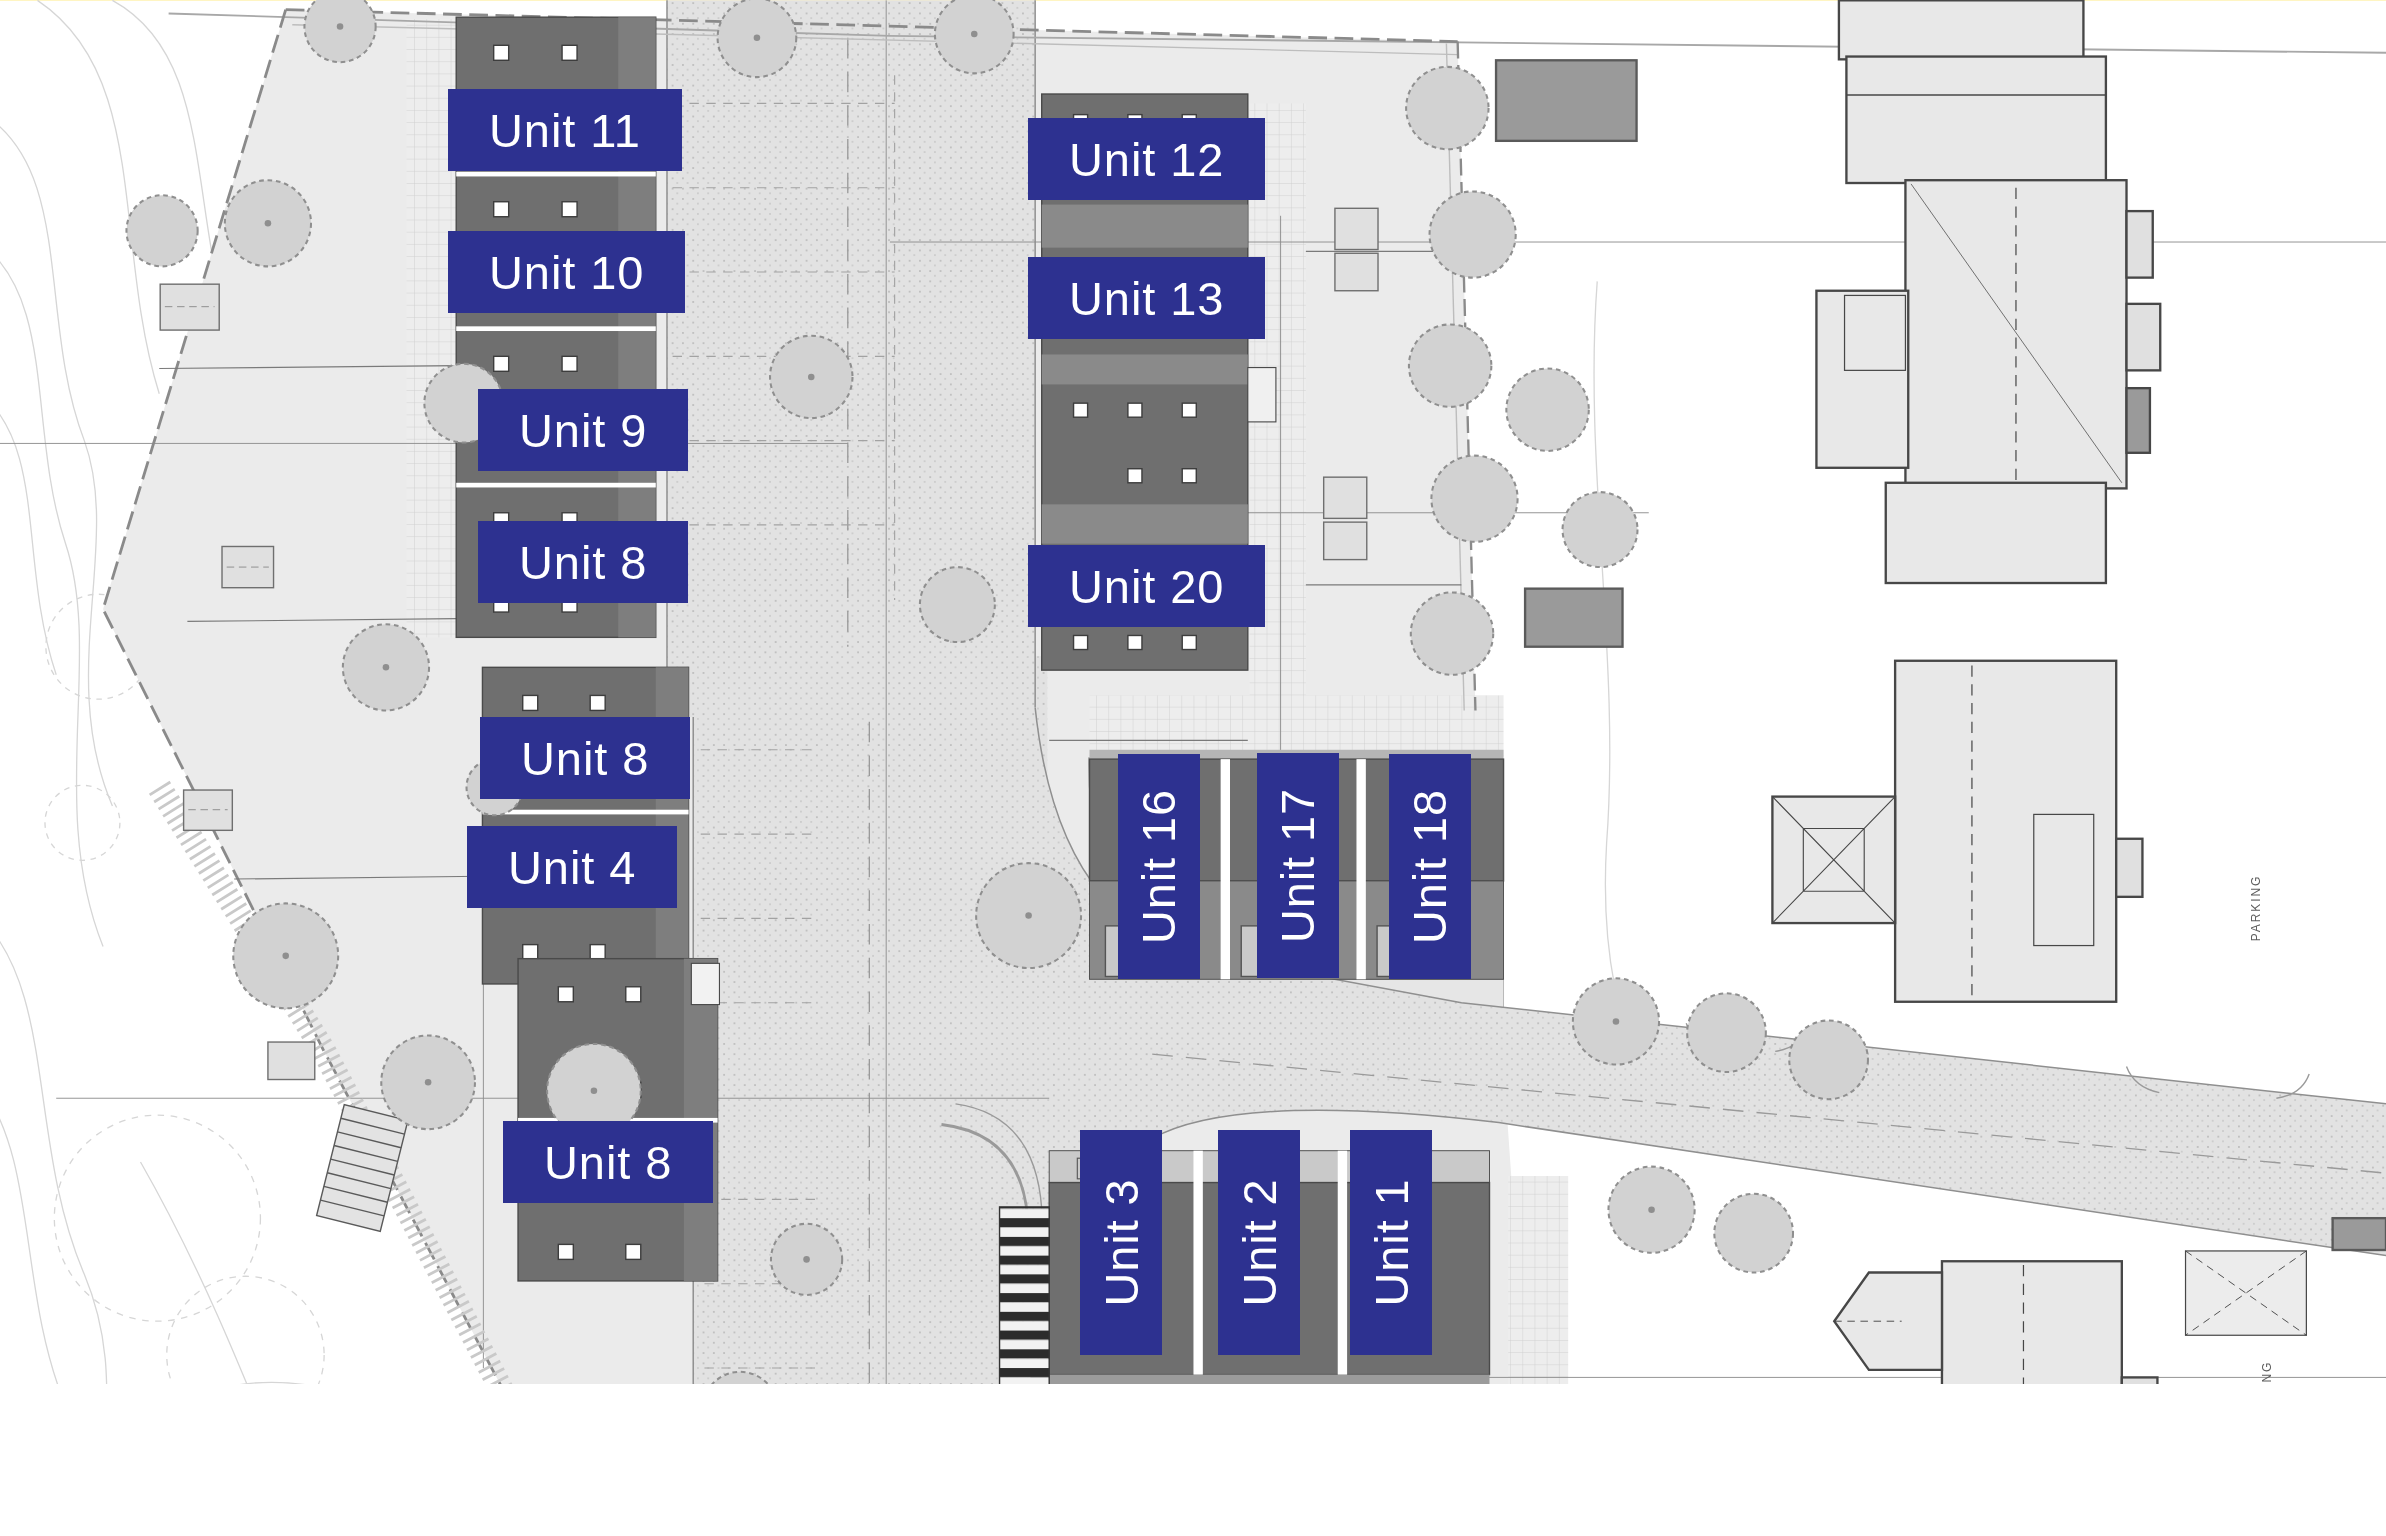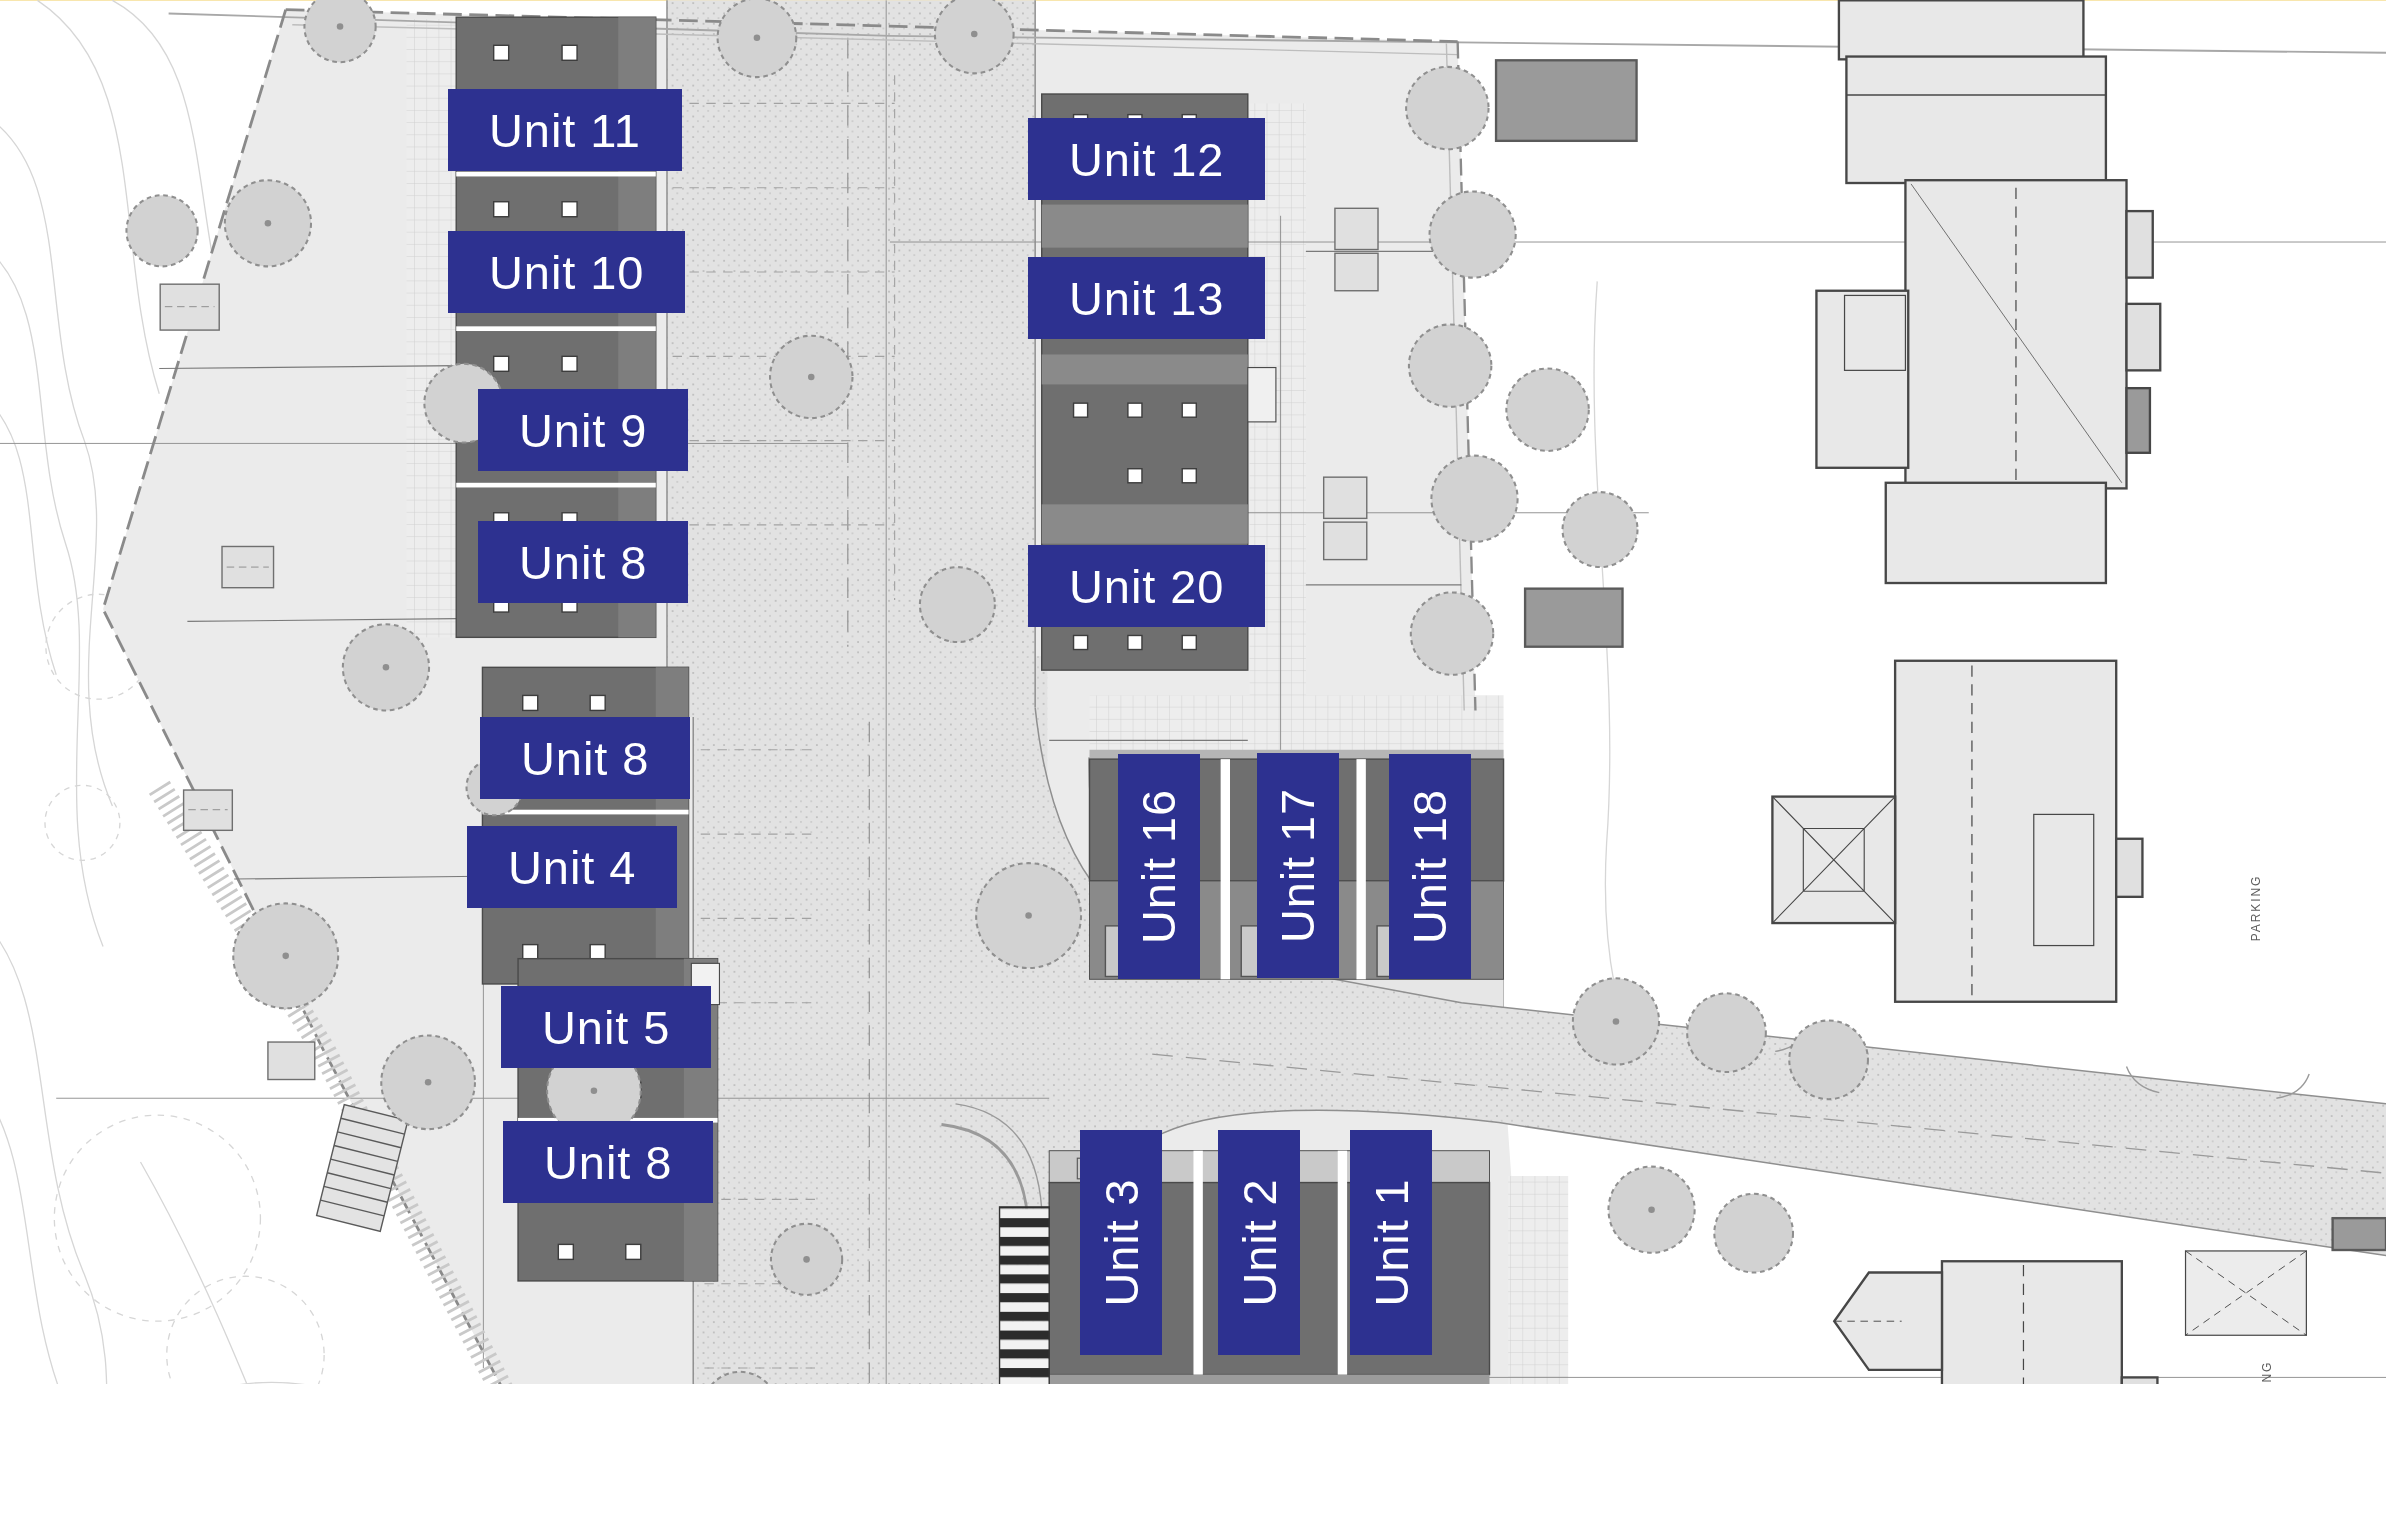--- a/index.html
+++ b/index.html
@@ -1,16 +1,16 @@
 <!DOCTYPE html>
 <html style="font-size:15px"><head>
 <meta charset="utf-8">
 <style>
   html,body{margin:0;padding:0;background:#fff;}
-  .stage{position:relative;width:2386px;height:1384px;overflow:hidden;background:#eab308;
+  .stage{position:relative;width:2386px;height:1384px;overflow:hidden;background:#fde047;
          font-family:"Liberation Sans","DejaVu Sans",sans-serif;}
   svg.bg{position:absolute;left:0;top:0;width:2386px;height:1537px;}
   .ulabel{position:absolute;background:#2d3190;color:#fff;display:flex;align-items:center;
           justify-content:center;font-size:47px;font-weight:400;letter-spacing:0.9px;line-height:1;
           box-sizing:border-box;}
   .ulabel.h{height:82px;padding:0 41px;}
   .ulabel.v{width:82px;height:225px;}
   .ulabel.v span{transform:rotate(-90deg);white-space:nowrap;}
   .parking{position:absolute;width:112px;color:#5d5d5d;font-size:12px;letter-spacing:1.9px;
            text-align:center;transform:rotate(-90deg);font-family:"Liberation Sans",sans-serif;}
@@ -407,23 +407,20 @@
     </div>
   <div class="ulabel h" style="left:478px;top:521px">
       <span>Unit 8</span>
     </div>
   <div class="ulabel h" style="left:480px;top:717px">
       <span>Unit 8</span>
     </div>
   <div class="ulabel h" style="left:467px;top:826px">
       <span>Unit 4</span>
     </div>
-  <div class="ulabel h" style="left:501px;top:986px">
-      <span>Unit 5</span>
-    </div>
   <div class="ulabel h" style="left:503px;top:1121px">
       <span>Unit 8</span>
     </div>
   <div class="ulabel h" style="left:1028px;top:118px">
       <span>Unit 12</span>
     </div>
   <div class="ulabel h" style="left:1028px;top:257px">
       <span>Unit 13</span>
     </div>
   <div class="ulabel h" style="left:1028px;top:545px">

